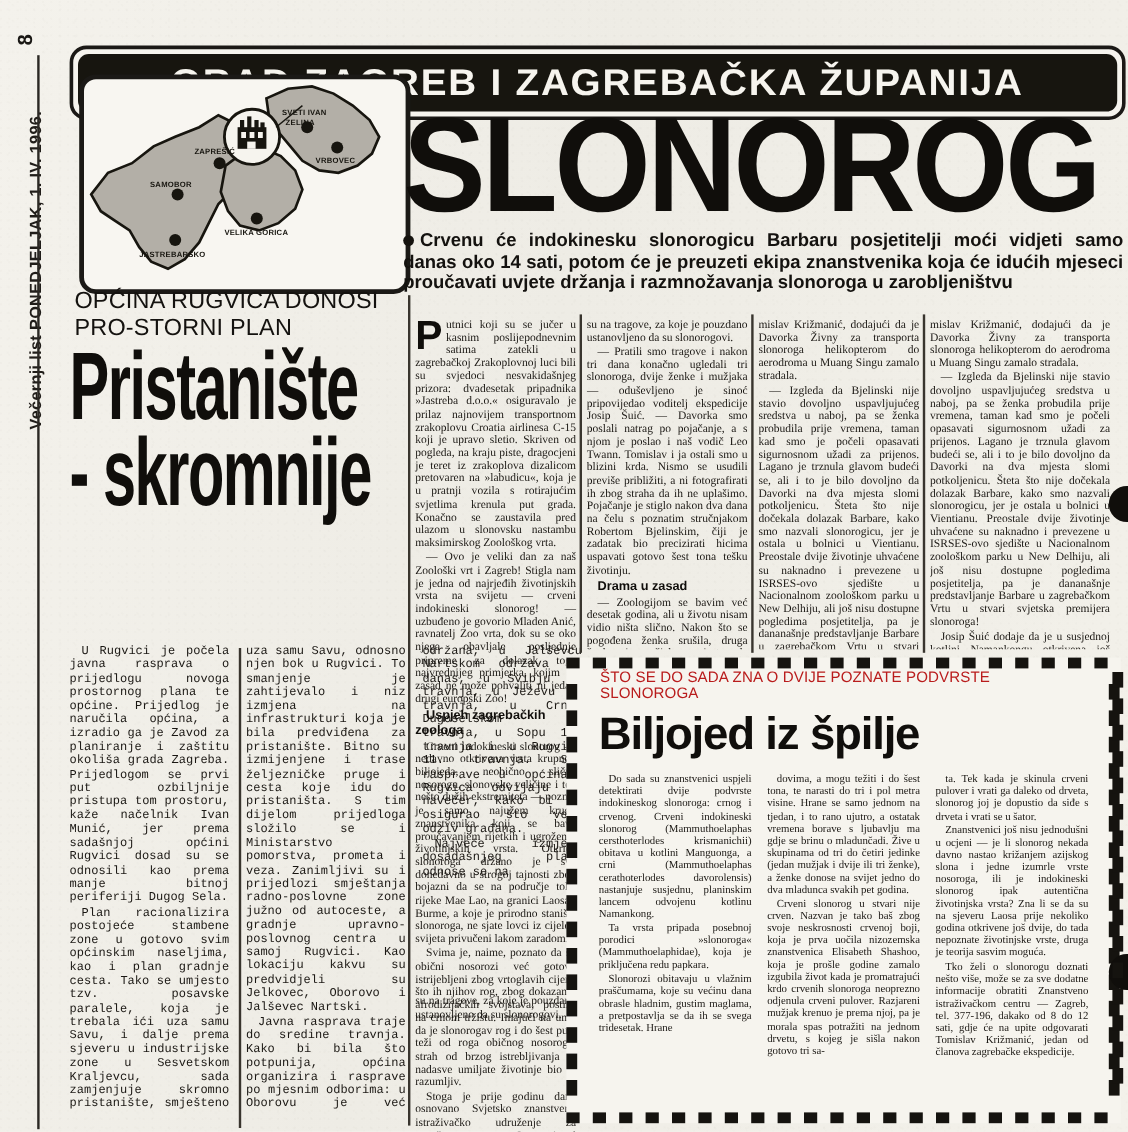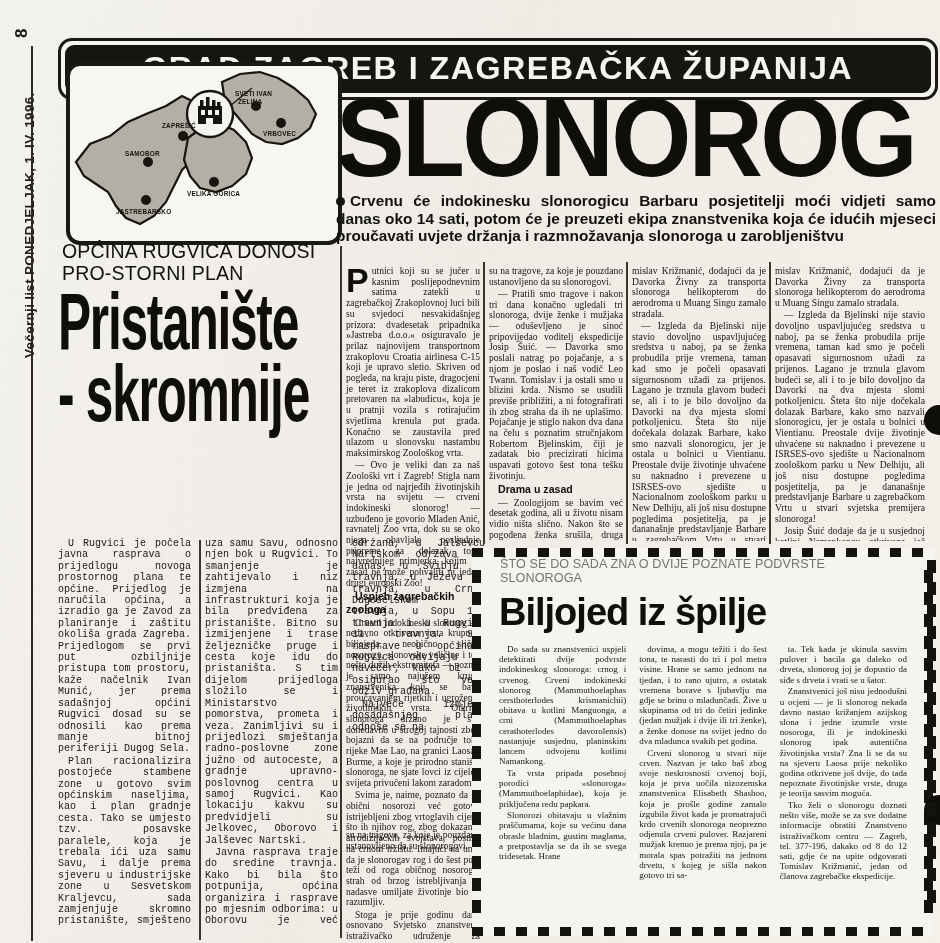--- a/index.html
+++ b/index.html
@@ -95,21 +95,21 @@
 
   
   .feature{position:absolute;left:472px;top:548px;width:462px;height:388px;
     background:#f6f4ee;}
   .fborder{position:absolute;inset:0;pointer-events:none;}
   .fborder i{position:absolute;background:#15130f;display:block;}
   .fb-h{width:11px;height:9px;}
   .fb-v{width:9px;height:13px;}
   .feat-kicker{position:absolute;left:28px;top:9px;width:408px;
     font-family:"Liberation Sans",sans-serif;font-size:12.6px;line-height:14.4px;
-    color:#737373;letter-spacing:.1px;}
+    color:#b91c1c;letter-spacing:.1px;}
   .feat-head{position:absolute;left:27px;top:44px;
     font-family:"Liberation Sans",sans-serif;font-weight:bold;
     font-size:38px;line-height:40px;letter-spacing:-1px;color:#100e0b;}
   .feat-cols{position:absolute;left:27px;top:96px;width:408px;height:278px;
     column-count:3;column-gap:13px;}
   .feat-cols p{margin:0;text-indent:8px;text-align:justify;
     font-size:9px;line-height:10.2px;font-family:"Liberation Serif",serif;color:#1a1713;}
   .feat-cols p + p{margin-top:1.5px;}
 
   
@@ -323,21 +323,21 @@
 
     <div class="feat-kicker">ŠTO SE DO SADA ZNA O DVIJE POZNATE PODVRSTE SLONOROGA</div>
     <div class="feat-head">Biljojed iz špilje</div>
 
     <div class="feat-cols">
       <p>Do sada su znanstvenici uspjeli detektirati dvije podvrste indokineskog slonoroga: crnog i crvenog. Crveni indokineski slonorog (Mammuthoelaphas cersthoterlodes krismanichii) obitava u kotlini Manguonga, a crni (Mammuthoelaphas cerathoterlodes davorolensis) nastanjuje susjednu, planinskim lancem odvojenu kotlinu Namankong.</p>
       <p>Ta vrsta pripada posebnoj porodici »slonoroga« (Mammuthoelaphidae), koja je priključena redu papkara.</p>
       <p>Slonorozi obitavaju u vlažnim praščumama, koje su većinu dana obrasle hladnim, gustim maglama, a pretpostavlja se da ih se svega tridesetak. Hrane</p>
       <p>dovima, a mogu težiti i do šest tona, te narasti do tri i pol metra visine. Hrane se samo jednom na tjedan, i to rano ujutro, a ostatak vremena borave s ljubavlju ma gdje se brinu o mladunčadi. Žive u skupinama od tri do četiri jedinke (jedan mužjak i dvije ili tri ženke), a ženke donose na svijet jedno do dva mladunca svakih pet godina.</p>
       <p>Crveni slonorog u stvari nije crven. Nazvan je tako baš zbog svoje neskrosnosti crvenoj boji, koja je prva uočila nizozemska znanstvenica Elisabeth Shashoo, koja je prošle godine zamalo izgubila život kada je promatrajući krdo crvenih slonoroga neoprezno odjenula crveni pulover. Razjareni mužjak krenuo je prema njoj, pa je morala spas potražiti na jednom drvetu, s kojeg je sišla nakon gotovo tri sa-</p>
-      <p>ta. Tek kada je skinula sasvim pulover i bacila ga daleko od drveta, slonorog joj je dopustio da siđe s drveta i vrati se u šator.</p>
+      <p>ta. Tek kada je skinula crveni pulover i vrati ga daleko od drveta, slonorog joj je dopustio da siđe s drveta i vrati se u šator.</p>
       <p>Znanstvenici još nisu jednodušni u ocjeni — je li slonorog nekada davno nastao križanjem azijskog slona i jedne izumrle vrste nosoroga, ili je indokineski slonorog ipak autentična životinjska vrsta? Zna li se da su na sjeveru Laosa prije nekoliko godina otkrivene još dvije, do tada nepoznate životinjske vrste, druga je teorija sasvim moguća.</p>
       <p>Tko želi o slonorogu doznati nešto više, može se za sve dodatne informacije obratiti Znanstveno istraživačkom centru — Zagreb, tel. 377-196, dakako od 8 do 12 sati, gdje će na upite odgovarati Tomislav Križmanić, jedan od članova zagrebačke ekspedicije.</p>
     </div>
   </div>
 
   <div class="regmark" style="right:0px;top:405px;"></div>
   <div class="regmark" style="right:0px;top:795px;"></div>
 
   <div class="bleedcol" style="top:560px;">
     <i></i>

